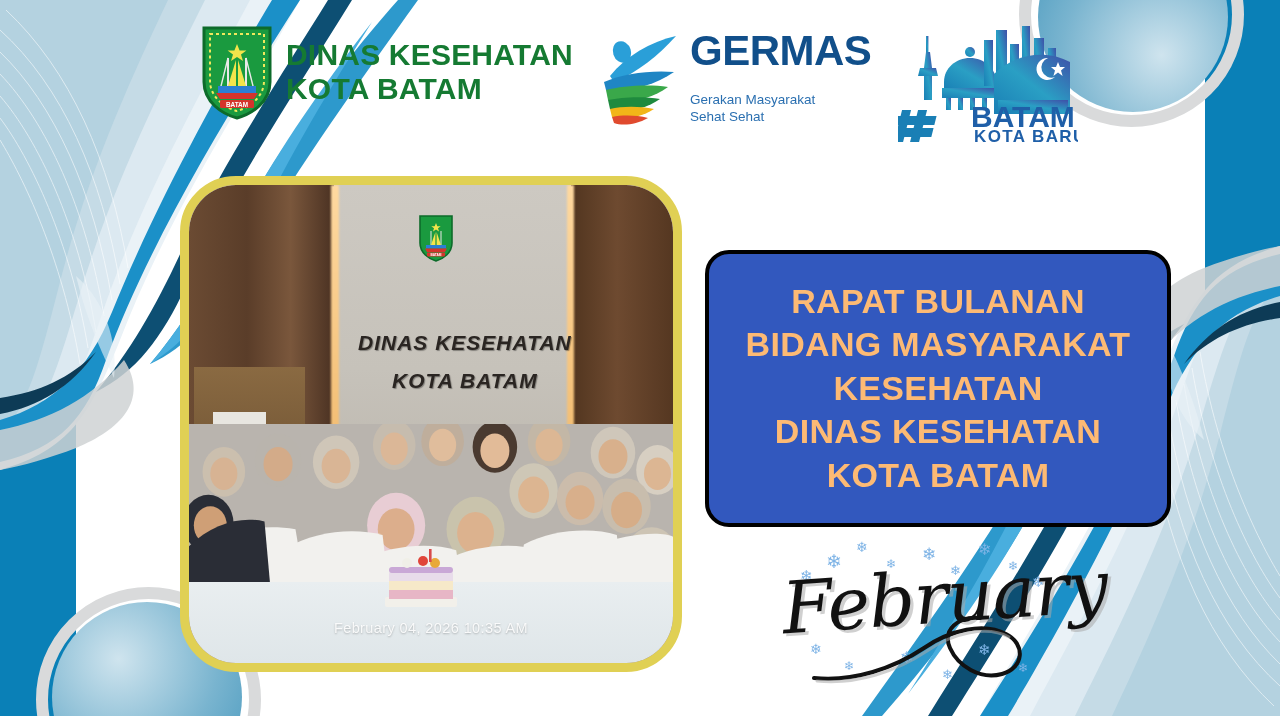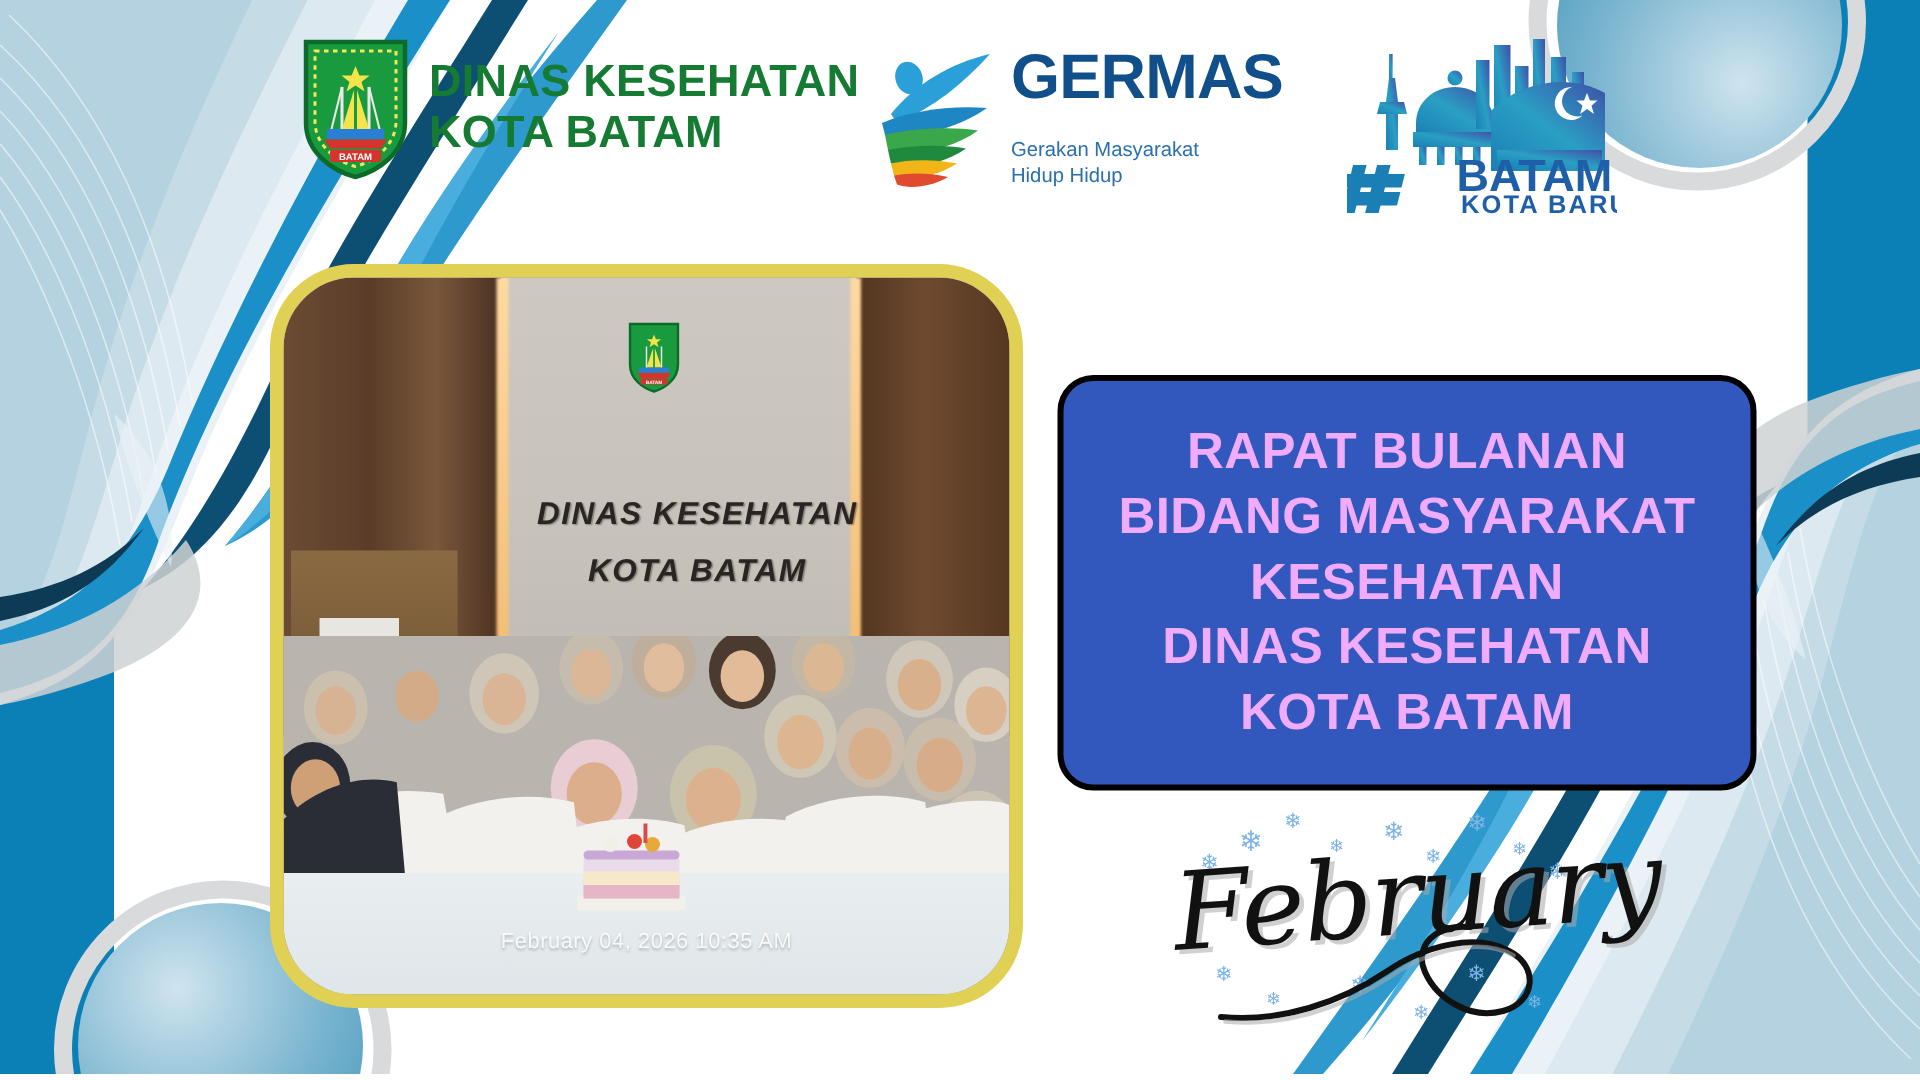--- a/index.html
+++ b/index.html
@@ -82,21 +82,21 @@
   .logo-dinkes-text {
     font-weight: bold;
     font-size: 30px;
     line-height: 1.12;
     color: #157a32;
     letter-spacing: 0.2px;
     white-space: nowrap;
   }
   .logo-germas {
     position: absolute;
-    left: 580px; top: 30px;
+    left: 596px; top: 30px;
     display: flex;
     align-items: center;
     gap: 8px;
   }
   .germas-wordmark {
     display: flex;
     flex-direction: column;
     justify-content: center;
   }
   .germas-title {
@@ -209,21 +209,21 @@
     border: 4px solid #000000;
     border-radius: 24px;
     box-sizing: border-box;
     display: flex;
     flex-direction: column;
     align-items: center;
     justify-content: center;
     padding: 6px 10px;
   }
   .title-line {
-    color: #f0abfc;
+    color: #fdba74;
     font-weight: bold;
     font-size: 34px;
     line-height: 1.28;
     text-align: center;
     letter-spacing: 0.3px;
     white-space: nowrap;
   }
 
   
   .february-wrap {
@@ -341,21 +341,21 @@
         <path d="M8,52 C26,44 54,40 78,42 C58,56 32,62 10,60 Z" fill="#1f86c4"></path>
         <path d="M10,60 C26,56 52,54 72,57 C54,70 30,74 12,70 Z" fill="#3aa84a"></path>
         <path d="M12,70 C26,67 48,66 64,69 C48,80 28,83 14,79 Z" fill="#1f8a3e"></path>
         <path d="M14,79 C26,76 44,76 58,79 C44,88 28,90 16,87 Z" fill="#f2b518"></path>
         <path d="M16,87 C26,85 40,85 52,88 C40,95 26,96 18,93 Z" fill="#e04a2e"></path>
       </svg>
       <div class="germas-wordmark">
         <div class="germas-title">GERMAS</div>
         <div class="germas-sub">
           <div>Gerakan Masyarakat</div>
-          <div>Hidup Hidup</div>
+          <div>Sehat Sehat</div>
         </div>
       </div>
     </div>
 
     <div class="logo-batam">
       <svg width="180" height="122" viewBox="0 0 180 122">
         <defs>
           <linearGradient id="bkbGrad" x1="0" y1="1" x2="1" y2="0">
             <stop offset="0%" stop-color="#1a7fb5"></stop>
             <stop offset="50%" stop-color="#2a9fc4"></stop>

